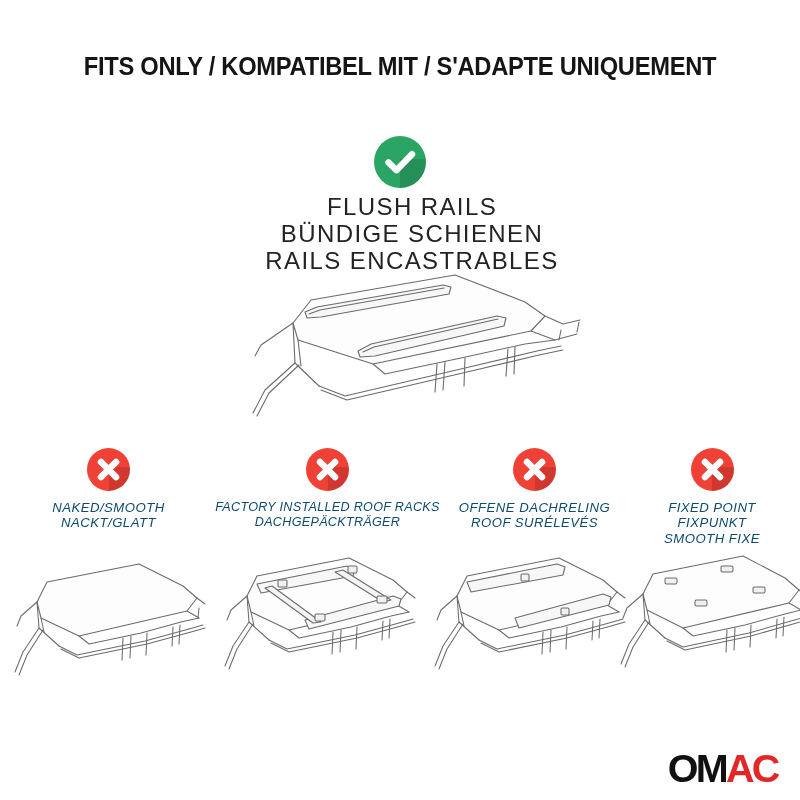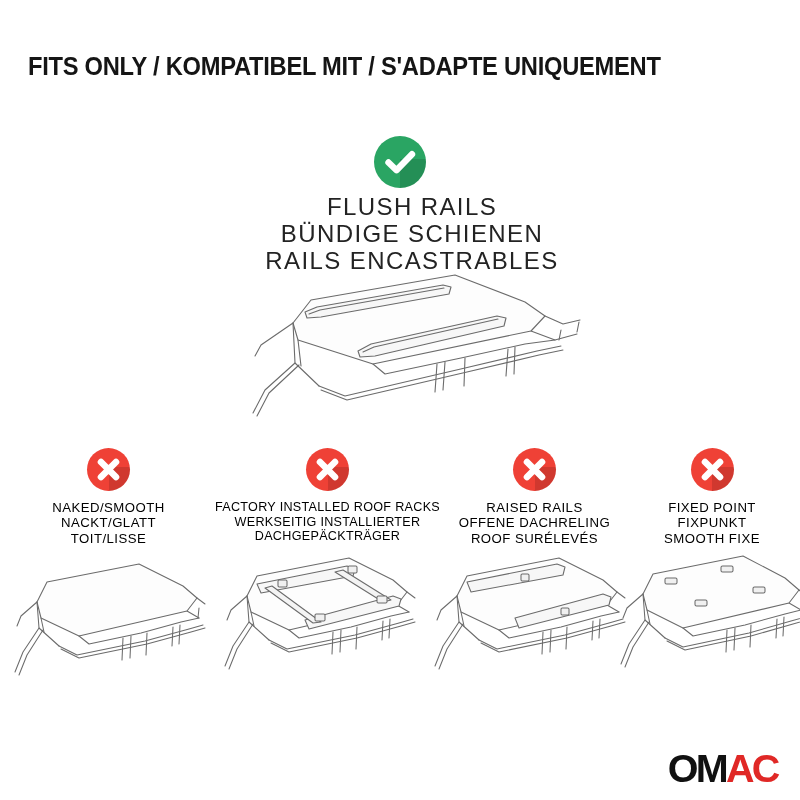--- a/index.html
+++ b/index.html
@@ -15,20 +15,21 @@
     overflow: hidden;
     position: relative;
   }
 
   
   .header {
     position: absolute;
     top: 52px;
     left: 0;
     width: 800px;
+    text-align: center;
   }
   .header-title {
     font-family: "Liberation Sans", sans-serif;
     font-weight: bold;
     font-size: 25.5px;
     letter-spacing: -0.3px;
     color: #151515;
     transform: scaleX(0.93);
     white-space: nowrap;
   }
@@ -112,22 +113,23 @@
     height: 43px;
   }
 
   .col-lines {
     margin-top: 9px;
     line-height: 1.16;
   }
   .col-line {
     font-size: 13.2px;
     letter-spacing: 0.45px;
-    color: #000000;
+    color: #0c4a6e;
     white-space: nowrap;
+    font-style: italic;
   }
   .col-1 .col-line { font-size: 12.6px; letter-spacing: 0.3px; }
 
   .col-car {
     position: absolute;
     left: 0;
   }
   .col-car svg { display: block; width: 100%; height: auto; }
 
   .col-0 .col-car { top: 108px; width: 196px; left: 4px; }
@@ -215,21 +217,20 @@
   <div class="col col-0">
     <div class="badge no small">
       <div class="badge-shadow"></div>
       <svg viewBox="0 0 43 43" aria-hidden="true">
         <path d="M14 14 L29 29 M29 14 L14 29" fill="none" stroke="#ffffff" stroke-width="6.6" stroke-linecap="round"></path>
       </svg>
     </div>
     <div class="col-lines">
       <div class="col-line">NAKED/SMOOTH</div>
       <div class="col-line">NACKT/GLATT</div>
-      <div class="col-line">TOIT/LISSE</div>
     </div>
     <div class="col-car">
       <svg viewBox="0 0 196 130" aria-hidden="true">
         <g fill="none" stroke="#6b6b6b" stroke-width="1.05" stroke-linejoin="round" stroke-linecap="round">
           <path d="M26 46 L36 26 L128 8 L172 30 L186 42 L176 55 L68 80 L30 62 Z" fill="#fdfdfd"></path>
           <path d="M26 46 L28 72 L48 90"></path>
           <path d="M30 62 L33 76"></path>
           <path d="M26 46 L10 60 L6 70"></path>
           <path d="M28 72 L12 96 L4 116"></path>
           <path d="M32 74 L16 99 L8 119"></path>
@@ -251,21 +252,20 @@
 
   <div class="col col-1">
     <div class="badge no small">
       <div class="badge-shadow"></div>
       <svg viewBox="0 0 43 43" aria-hidden="true">
         <path d="M14 14 L29 29 M29 14 L14 29" fill="none" stroke="#ffffff" stroke-width="6.6" stroke-linecap="round"></path>
       </svg>
     </div>
     <div class="col-lines">
       <div class="col-line">FACTORY INSTALLED ROOF RACKS</div>
-      <div class="col-line">WERKSEITIG INSTALLIERTER</div>
       <div class="col-line">DACHGEPÄCKTRÄGER</div>
     </div>
     <div class="col-car">
       <svg viewBox="0 0 214 130" aria-hidden="true">
         <g fill="none" stroke="#6b6b6b" stroke-width="1.05" stroke-linejoin="round" stroke-linecap="round">
 
           <path d="M30 48 L40 28 L132 10 L176 32 L190 44 L180 57 L72 82 L34 64 Z" fill="#fdfdfd"></path>
           <path d="M30 48 L32 74 L52 92"></path>
           <path d="M34 64 L37 78"></path>
           <path d="M30 48 L14 62 L10 72"></path>
@@ -298,21 +298,20 @@
   </div>
 
   <div class="col col-2">
     <div class="badge no small">
       <div class="badge-shadow"></div>
       <svg viewBox="0 0 43 43" aria-hidden="true">
         <path d="M14 14 L29 29 M29 14 L14 29" fill="none" stroke="#ffffff" stroke-width="6.6" stroke-linecap="round"></path>
       </svg>
     </div>
     <div class="col-lines">
-      <div class="col-line">RAISED RAILS</div>
       <div class="col-line">OFFENE DACHRELING</div>
       <div class="col-line">ROOF SURÉLEVÉS</div>
     </div>
     <div class="col-car">
       <svg viewBox="0 0 200 130" aria-hidden="true">
         <g fill="none" stroke="#6b6b6b" stroke-width="1.05" stroke-linejoin="round" stroke-linecap="round">
           <path d="M28 48 L38 28 L130 10 L174 32 L188 44 L178 57 L70 82 L32 64 Z" fill="#fdfdfd"></path>
           <path d="M28 48 L30 74 L50 92"></path>
           <path d="M32 64 L35 78"></path>
           <path d="M28 48 L12 62 L8 72"></path>

